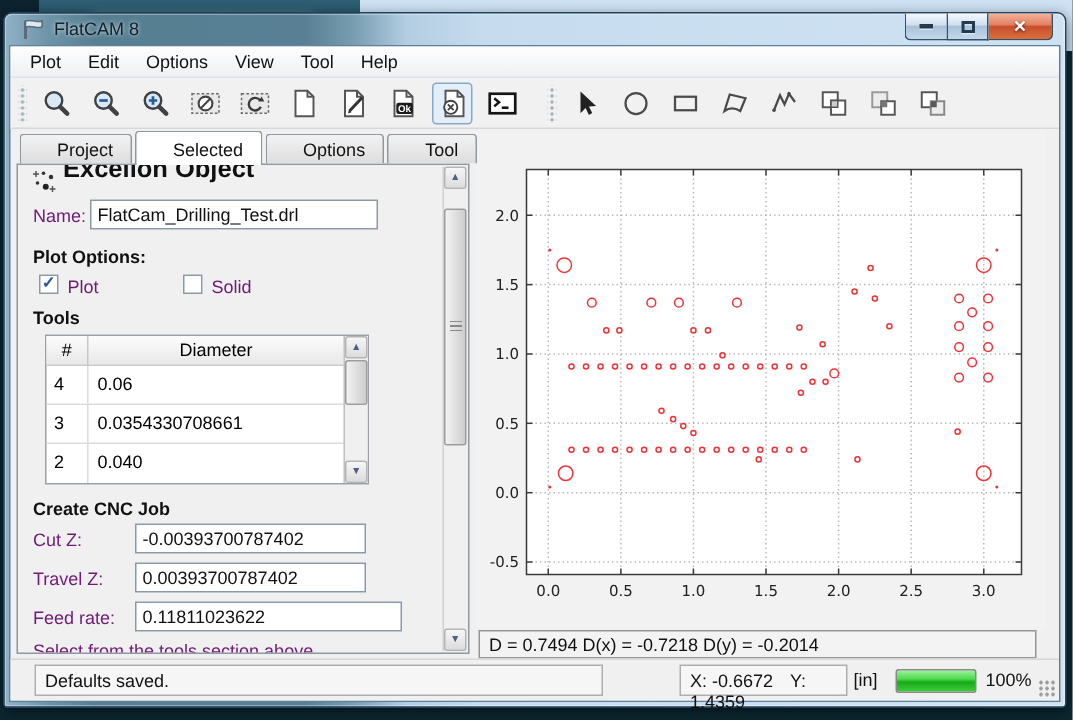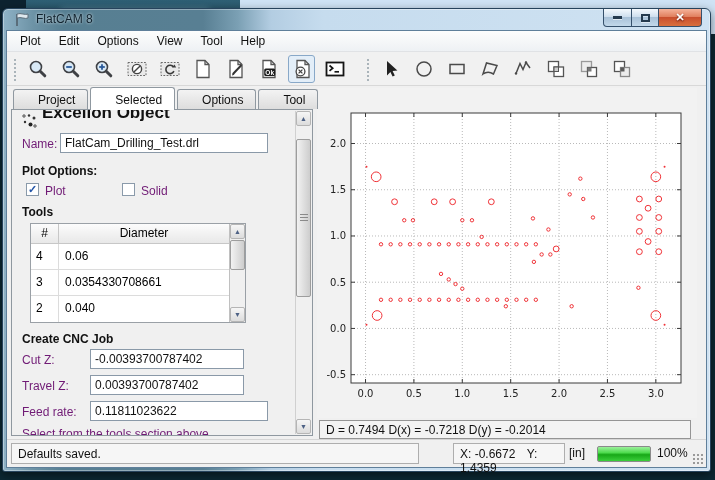--- a/index.html
+++ b/index.html
@@ -299,21 +299,21 @@
                 <circle cx="14" cy="6" r="1.5" fill="#333"></circle>
               <circle cx="5" cy="10" r="1.2" fill="#333"></circle>
                 <circle cx="10.5" cy="12.5" r="2" fill="#222"></circle>
               <line x1="13" y1="14" x2="17" y2="14" stroke="#555" stroke-width="1"></line>
                 <line x1="15" y1="12" x2="15" y2="16" stroke="#555" stroke-width="1"></line>
             </svg>
           </span>
           <div class="p-title">Excellon Object</div>
 
           <span class="p-label" style="left:10px;top:27px;">Name:</span>
-          <input class="p-input" style="left: 48px; top: 23px; width: 208px;" value="FlatCam_Drilling_Test.drl">
+          <input class="p-input" style="left: 48px; top: 23px; width: 192px;" value="FlatCam_Drilling_Test.drl">
 
           <span class="p-bold" style="left:10px;top:54px;">Plot Options:</span>
 
           <span class="cb" style="left:14px;top:73px;">✓</span>
           <span class="p-label" style="left:33px;top:74px;">Plot</span>
           <span class="cb" style="left:110px;top:73px;"></span>
           <span class="p-label" style="left:129px;top:74px;">Solid</span>
 
           <span class="p-bold" style="left:10px;top:95px;">Tools</span>
 
@@ -497,21 +497,21 @@
             <circle cx="216.90322580645162" cy="173.86986301369862" r="1.6935483870967745" fill="none" stroke="#f03237" stroke-width="1"></circle>
             <circle cx="224.6451612903226" cy="166.47260273972603" r="1.6935483870967745" fill="none" stroke="#f03237" stroke-width="1"></circle>
             <circle cx="233.35483870967744" cy="166.47260273972603" r="1.6935483870967745" fill="none" stroke="#f03237" stroke-width="1"></circle>
             <circle cx="321.4193548387097" cy="199.76027397260273" r="1.6935483870967745" fill="none" stroke="#f03237" stroke-width="1"></circle>
           </svg>
         <div class="dbox">D = 0.7494 D(x) = -0.7218 D(y) = -0.2014</div>
       </div>
     </div>
 
     <div class="statusbar">
-      <div class="st-box" style="left:4px;width:408px;">Defaults saved.</div>
+      <div class="st-box" style="left:16px;width:379px;">Defaults saved.</div>
       <div class="st-box" style="left:446px;width:112px;">
         <span>X: -0.6672</span>
         <span style="margin-left:8px;">Y: 1.4359</span>
       </div>
       <span class="st-units">[in]</span>
       <div class="progress"></div>
       <span class="st-pct">100%</span>
       <div class="grip"></div>
     </div>
 

